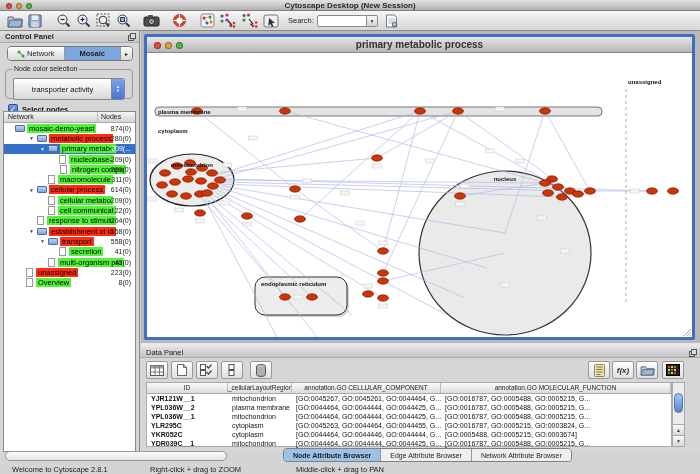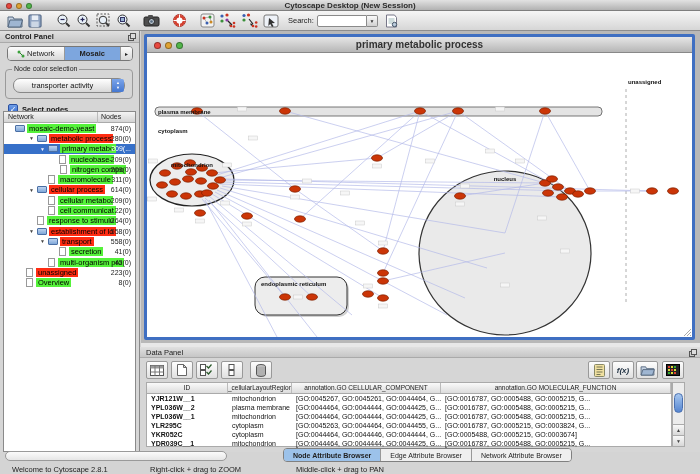--- a/index.html
+++ b/index.html
@@ -37,22 +37,22 @@
   .cp-tabs { position:absolute; left:7px; top:15px; width:126px; height:15px; display:flex;
     border:1px solid #777; border-radius:4px; overflow:hidden; background:#e8e8e8; }
   .seg { flex:1; display:flex; align-items:center; justify-content:center; gap:2px;
     font-size:7.5px; color:#222; background:linear-gradient(#fdfdfd,#d8d8d8); border-right:1px solid #999; }
   .seg.active { background:#7da6de; font-weight:bold; }
   .seg.more { flex:0 0 11px; font-size:5px; }
   .cp-group { position:absolute; left:5px; top:38px; width:128px; height:30px;
     border:1px solid #9a9a9a; border-radius:4px; }
   .cp-group-label { position:absolute; left:6px; top:-5px; background:#d6d6d6; padding:0 2px;
     font-size:7px; color:#222; }
-  .dropdown { position:absolute; left:7px; top:8px; width:112px; height:15px;
-    border:1px solid #888; border-radius:7px; background:linear-gradient(#ffffff,#d8d8d8);
+  .dropdown { position:absolute; left:7px; top:8px; width:112px; height:22px;
+    border:1px solid #888; border-radius:2px; background:linear-gradient(#ffffff,#d8d8d8);
     display:flex; align-items:center; }
   .dropdown .val { flex:1; text-align:center; font-size:7.5px; color:#111; }
   .dropdown .step { width:13px; height:100%; border-left:1px solid #888; border-radius:0 2px 2px 0;
     background:linear-gradient(#7aa4ea,#4577d0); color:#fff; font-size:4px; line-height:4.5px;
     display:flex; flex-direction:column; align-items:center; justify-content:center; }
   .cb-row { position:absolute; left:8px; top:73px; display:flex; align-items:center; gap:4px; }
   .checkbox { width:10px; height:10px; border-radius:2px; border:1px solid #2a50a0;
     background:linear-gradient(#6f9ee8,#3a6fd0); color:#fff; font-size:8px; line-height:9px; text-align:center; }
   .cb-label { font-size:7.5px; font-weight:bold; color:#111; }
   .tree-wrap { position:absolute; left:3px; top:80px; width:133px; height:341px;

